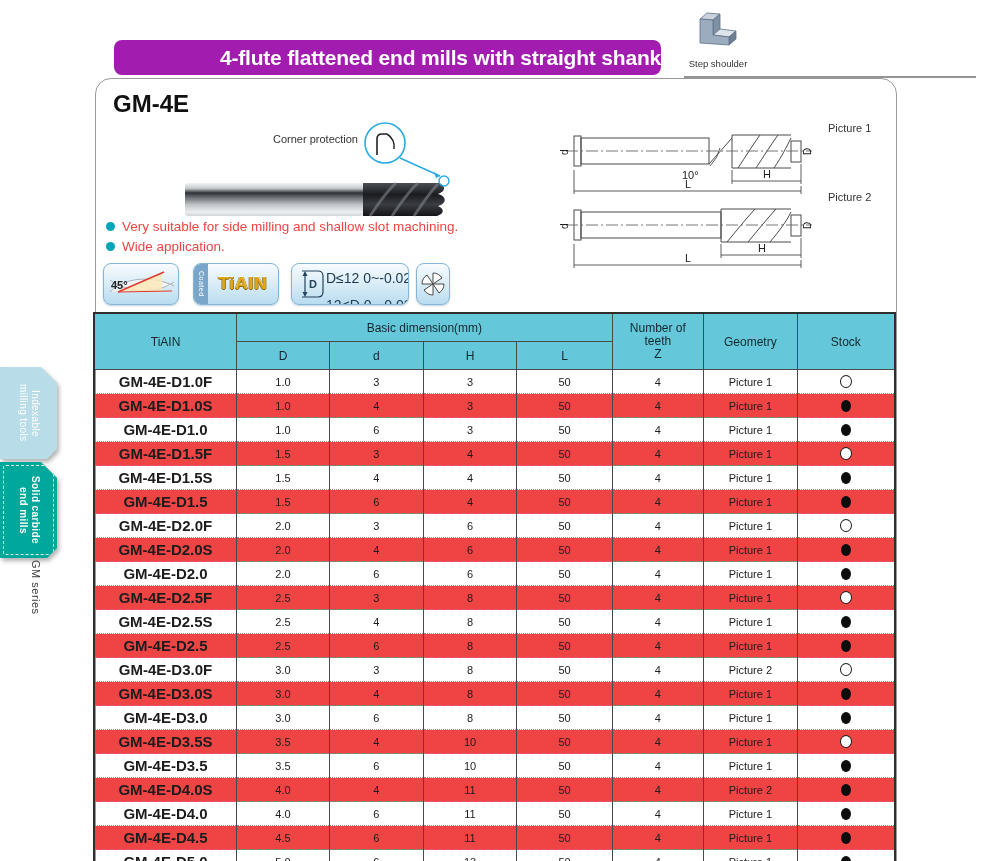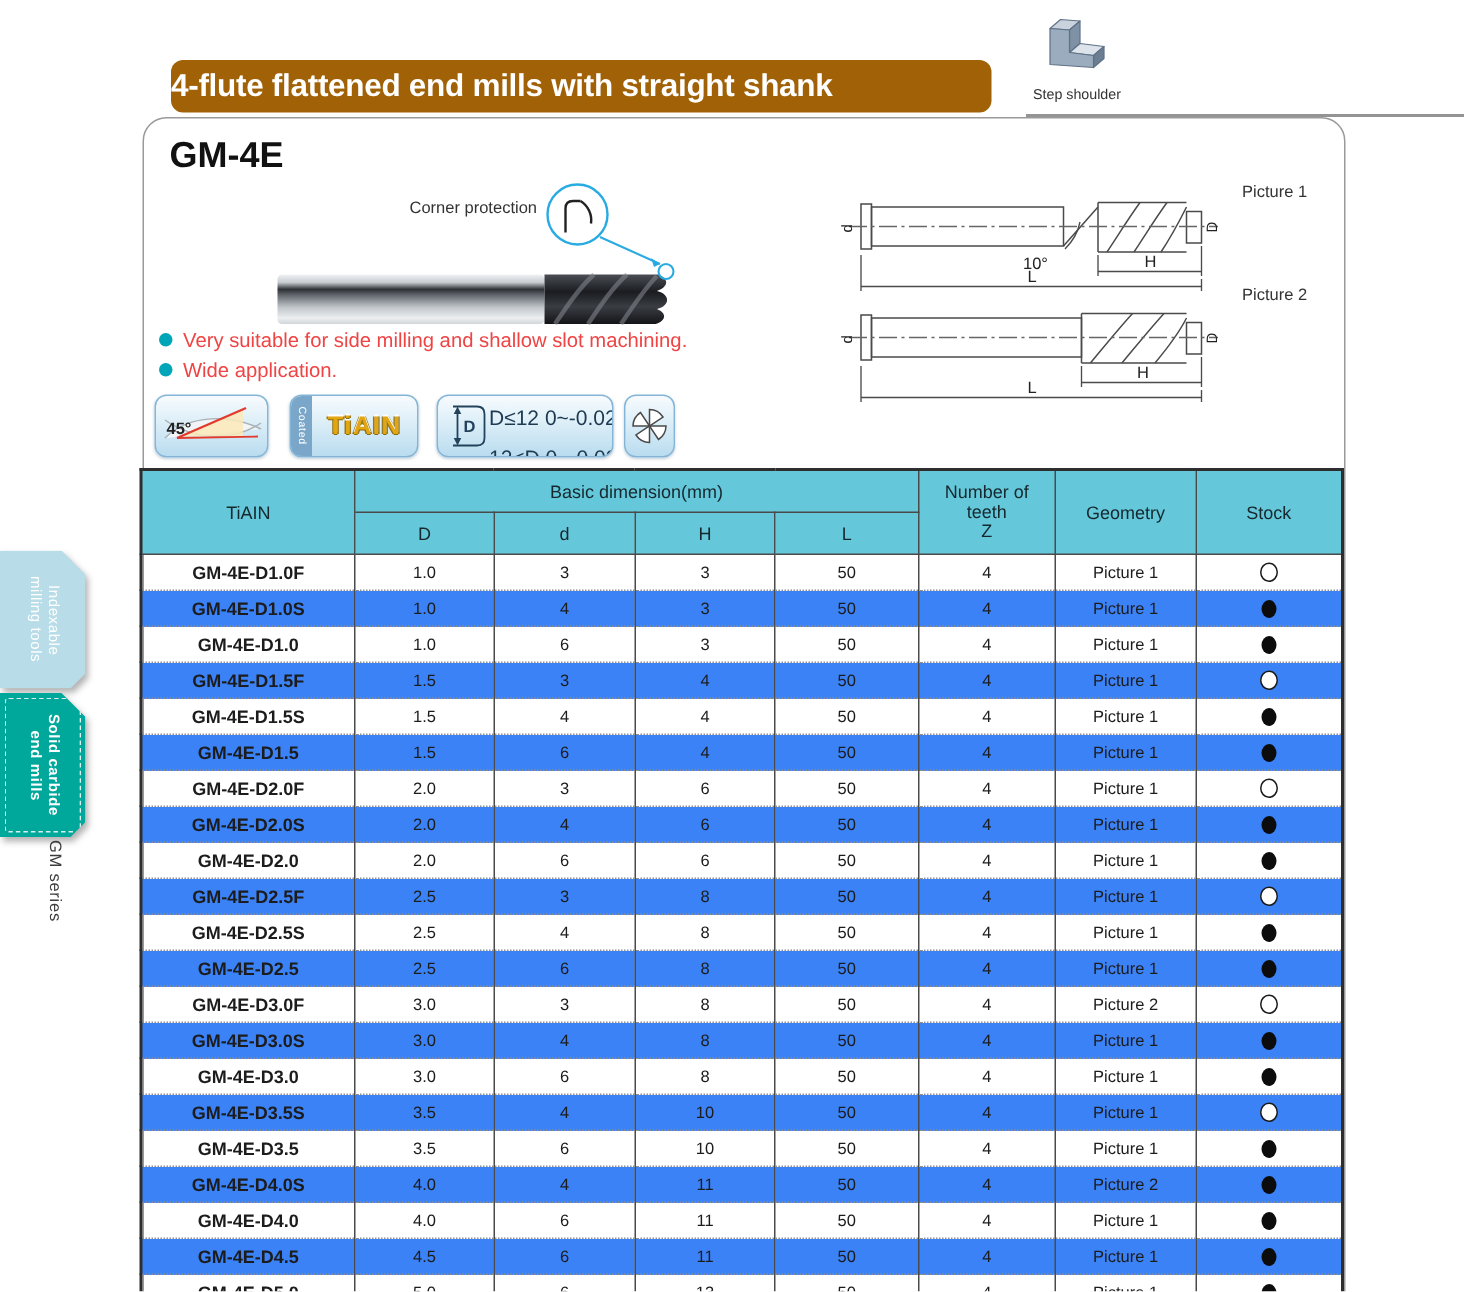--- a/index.html
+++ b/index.html
@@ -1,22 +1,22 @@
 <!DOCTYPE html>
 <html><head>
 <meta charset="utf-8">
 <style>
   html,body{margin:0;padding:0;background:#fff;}
   body{font-family:"Liberation Sans",sans-serif;color:#222;}
   #canvas{position:relative;width:986px;height:861px;background:#fff;overflow:hidden;}
   .abs{position:absolute;}
 
   
-  .banner{left:114px;top:40px;width:547px;height:35px;background:#a16207;border-radius:8px;
-          display:flex;align-items:center;justify-content:flex-start;}
+  .banner{left:114px;top:40px;width:547px;height:35px;background:#a21caf;border-radius:8px;
+          display:flex;align-items:center;justify-content:flex-end;}
   .banner span{color:#fff;font-weight:bold;font-size:21px;letter-spacing:-0.2px;}
 
   
   .top-icons{left:682px;top:6px;width:300px;display:flex;gap:14px;}
   .top-icon{display:flex;flex-direction:column;align-items:center;width:72px;}
   .top-icon svg{width:56px;height:50px;}
   .top-icon .lbl{font-size:9.5px;color:#333;margin-top:2px;white-space:nowrap;}
   .icons-underline{left:684px;top:76px;width:292px;height:0;border-top:2px solid #949494;}
 
   
@@ -53,22 +53,22 @@
   
   .spec-table{left:93px;top:312px;width:803px;border-collapse:collapse;table-layout:fixed;}
   .spec-table th,.spec-table td{border:1px solid #4a4a4a;text-align:center;padding:0;}
   .spec-table{border:2px solid #2e2e2e;}
   .spec-table thead th{background:#64c7da;font-weight:normal;font-size:12px;color:#15282e;}
   .spec-table thead tr:first-child th{height:27px;}
   .spec-table thead tr:last-child th{height:27px;}
   th.teeth{white-space:pre-line;line-height:13px;}
   .spec-table tbody td{height:23px;font-size:11px;color:#1c1c1c;border-top:1px dotted #8f8f8f;border-bottom:none;}
   .spec-table tbody tr:first-child td{border-top:1.5px solid #2e2e2e;}
-  .spec-table tbody tr.alt{background:#3b82f6;}
-  .spec-table td.type-cell{font-weight:bold;font-size:12px;}
+  .spec-table tbody tr.alt{background:#ef4444;}
+  .spec-table td.type-cell{font-weight:bold;font-size:15px;}
   .dot{display:inline-block;vertical-align:middle;}
   .dot.filled{width:10px;height:12px;background:#0c0c0c;border-radius:50%;}
   .dot.open{width:10px;height:11px;border:1.4px solid #1a1a1a;border-radius:50%;background:#fff;}
 
   
   .tab-wrap{filter:drop-shadow(2px 3px 2px rgba(0,0,0,.30));}
   .side-tab{width:57px;display:flex;align-items:center;justify-content:center;
             clip-path:polygon(0 0,calc(100% - 16px) 0,100% 16px,100% calc(100% - 10px),calc(100% - 10px) 100%,0 100%);}
   .side-tab span{writing-mode:vertical-rl;white-space:pre-line;text-align:center;color:#fff;font-size:10px;line-height:12px;letter-spacing:.4px;}
   .tab1{background:#b9dde8;height:92px;}

